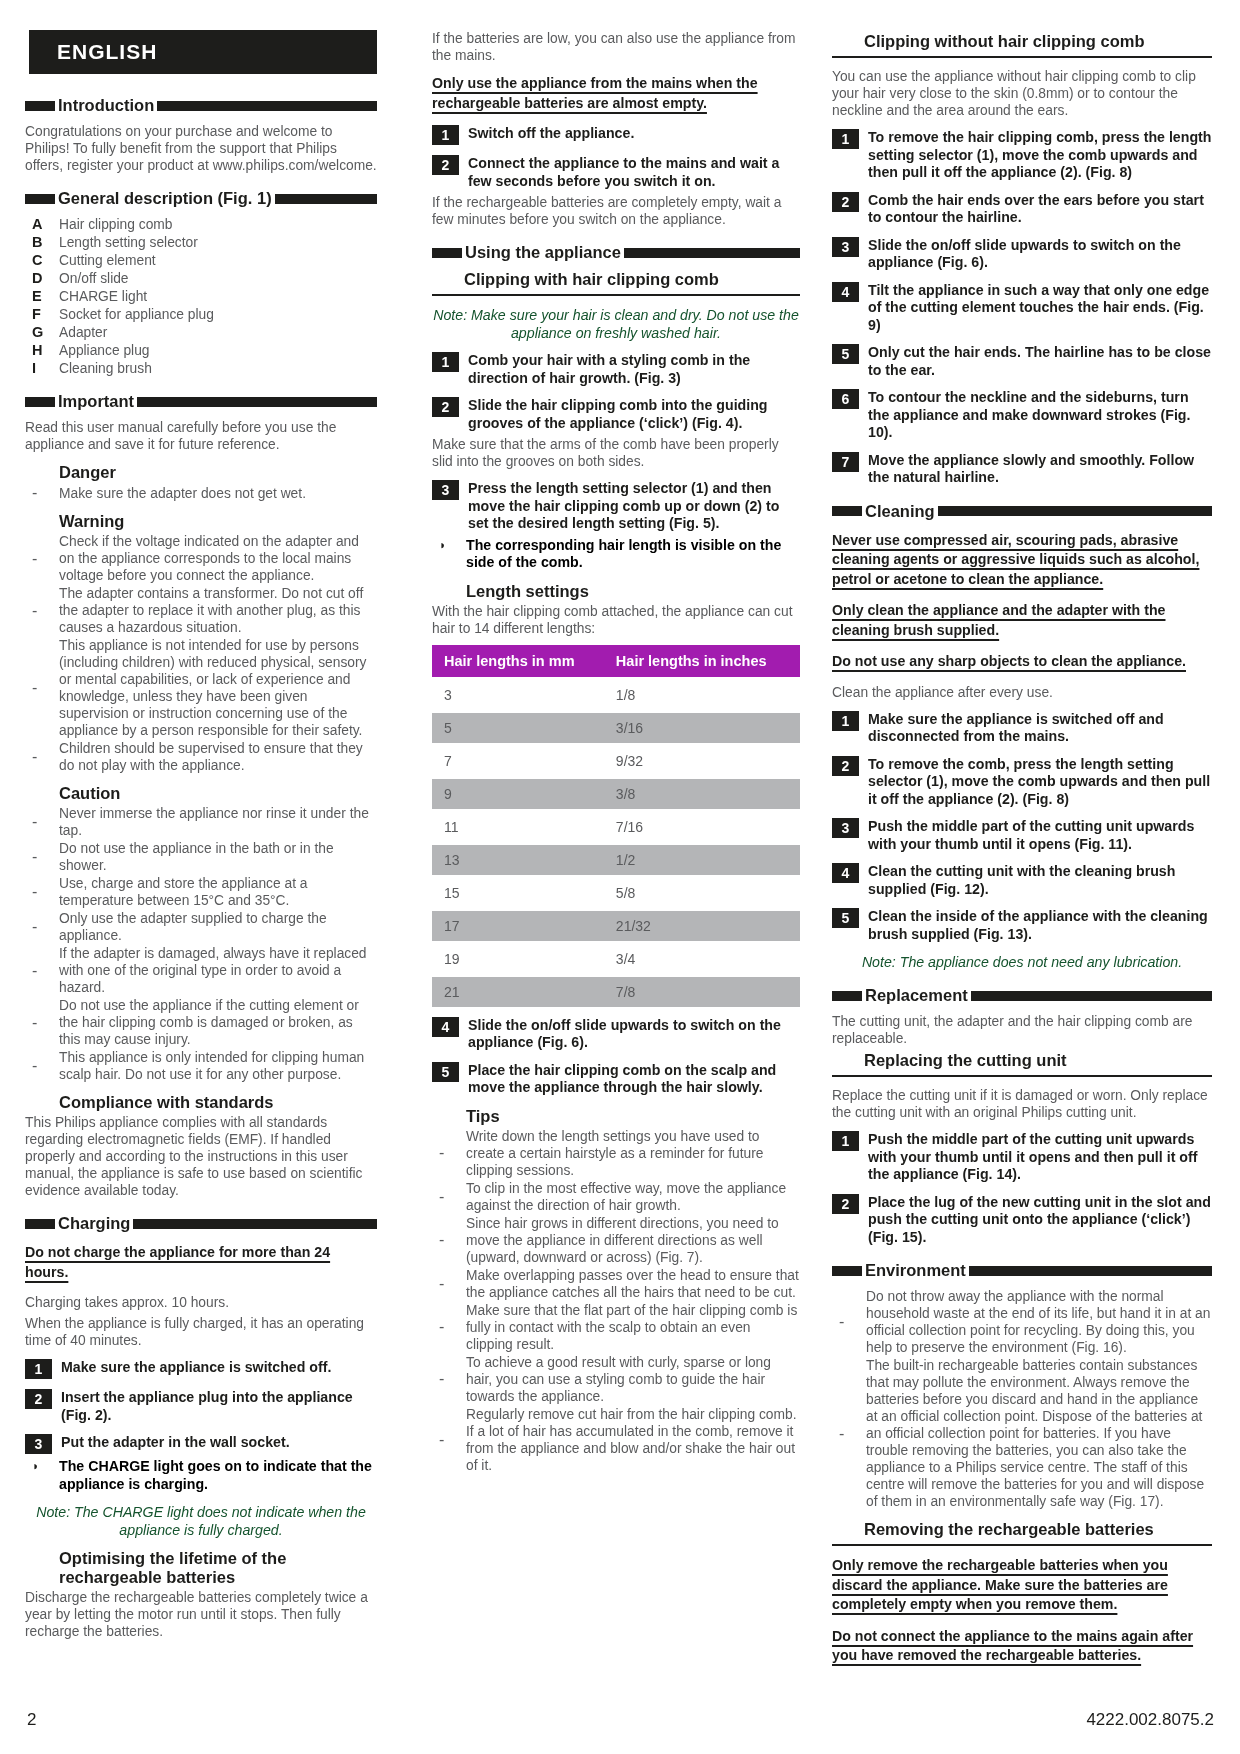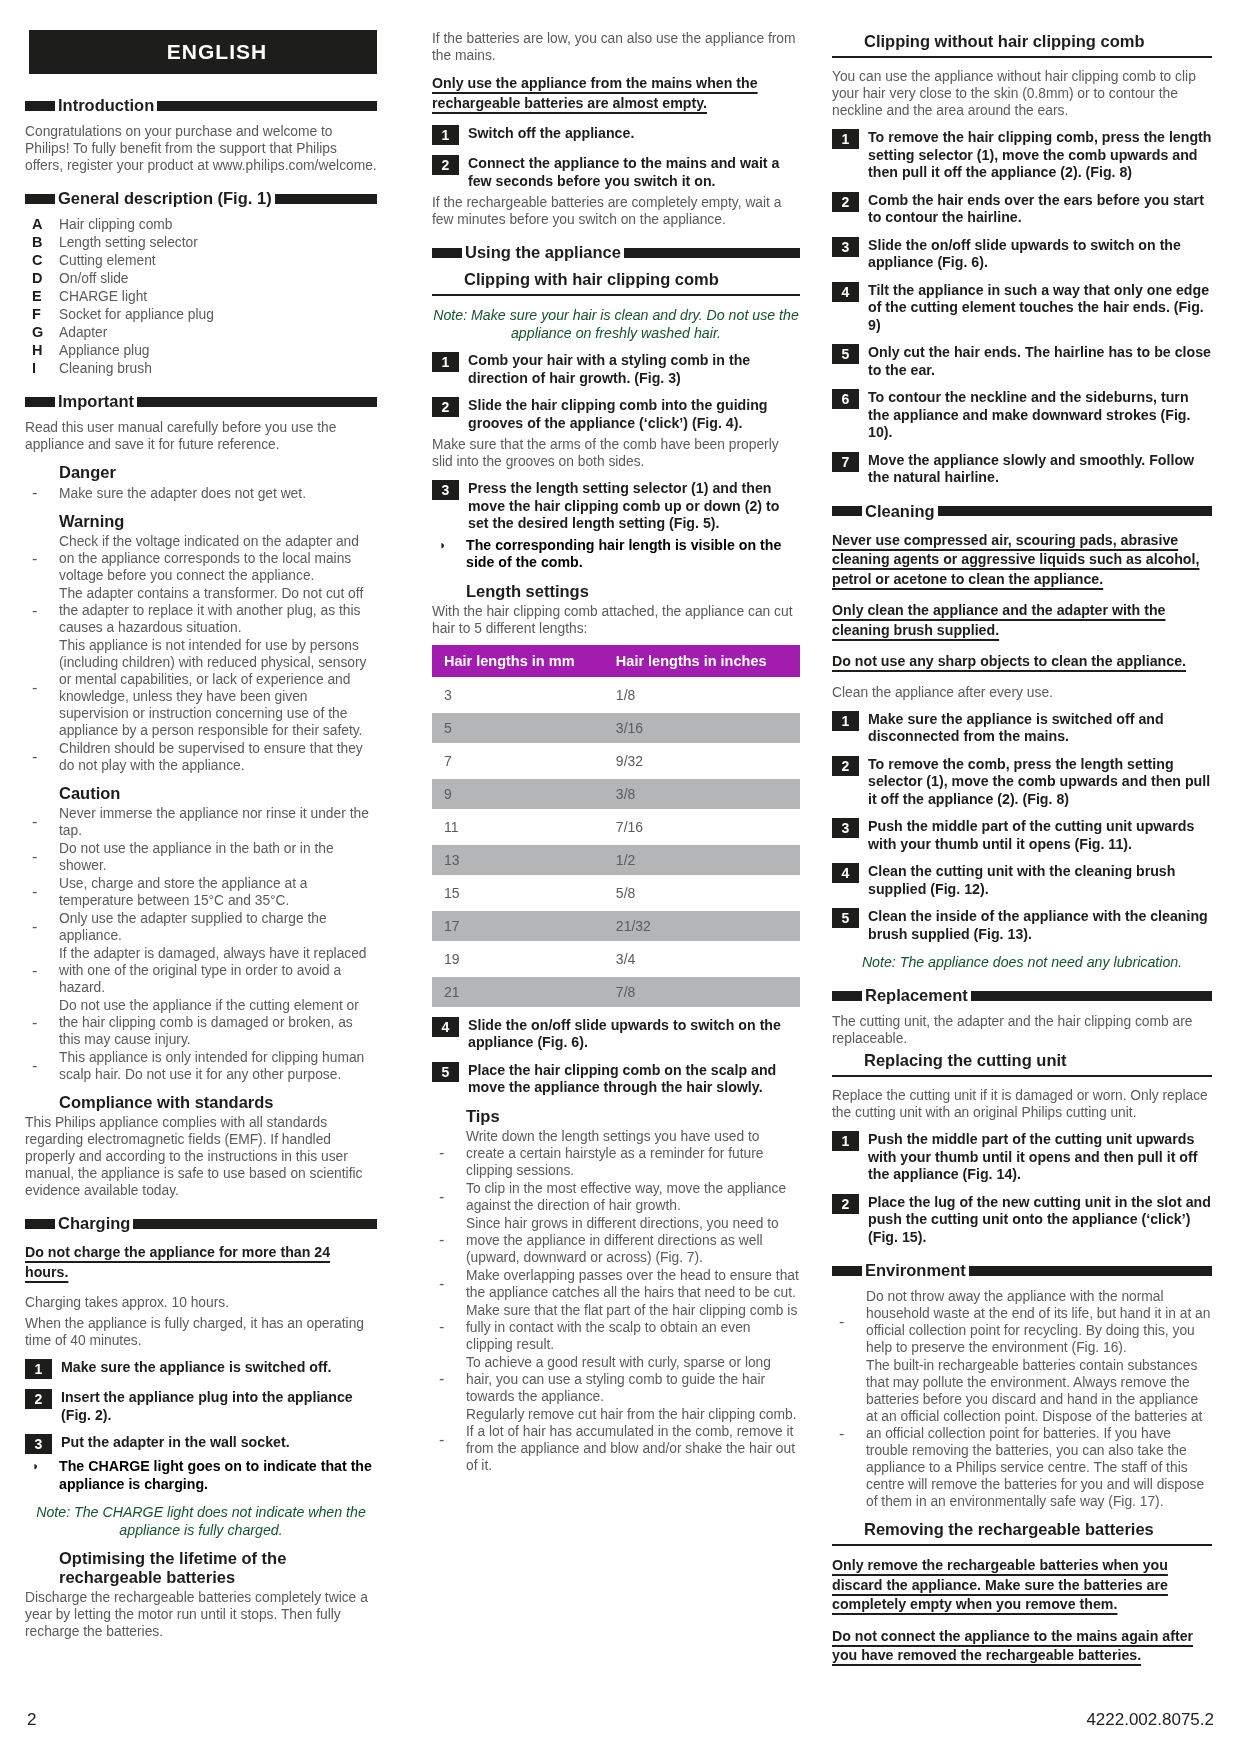--- a/index.html
+++ b/index.html
@@ -8,21 +8,21 @@
     font-family:"Liberation Sans", sans-serif; color:#5a5b5d; overflow:hidden;
     margin:0 auto;
   }
   .col { position:absolute; top:30px; }
   .col1 { left:25px;  width:352px; }
   .col2 { left:432px; width:368px; }
   .col3 { left:832px; width:380px; }
 
   .banner {
     background:#1d1d1b; color:#ffffff; font-weight:700; font-size:21px;
-    letter-spacing:1px; padding:10px 0 10px 28px; margin:0 0 22px 4px;text-align:center;
+    letter-spacing:1px; padding:10px 0 10px 28px; margin:0 0 22px 4px;
   }
 
   .sec-hd { display:flex; align-items:center; margin:15px 0 8px; }
   .sec-hd .b { height:10px; background:#1d1d1b; }
   .sec-hd .bl { width:30px; flex:none; }
   .sec-hd .br { flex:1; }
   .sec-hd .t { font-weight:700; color:#1d1d1b; font-size:16.5px; padding:0 3px; white-space:nowrap; }
 
   .uhd {
     font-weight:700; color:#1d1d1b; font-size:16.5px;
@@ -249,21 +249,21 @@
     <div class="step">
       <span class="n">3</span>
       <span class="st">Press the length setting selector (1) and then move the hair clipping comb up or down (2) to set the desired length setting (Fig. 5).</span>
     </div>
     <div class="res">
       <span class="ri">◗</span>
       <span class="rt">The corresponding hair length is visible on the side of the comb.</span>
     </div>
 
     <div class="shd">Length settings</div>
-    <p class="p">With the hair clipping comb attached, the appliance can cut hair to 5 different lengths:</p>
+    <p class="p">With the hair clipping comb attached, the appliance can cut hair to 14 different lengths:</p>
 
     <table class="lt">
       <thead>
         <tr>
           <th>Hair lengths in mm</th>
           <th>Hair lengths in inches</th>
         </tr>
       </thead>
       <tbody>
         <tr>

